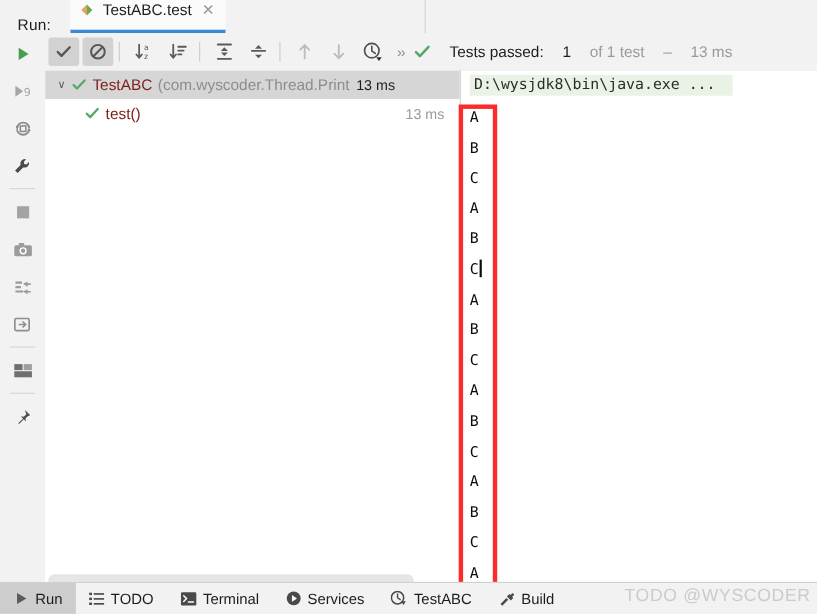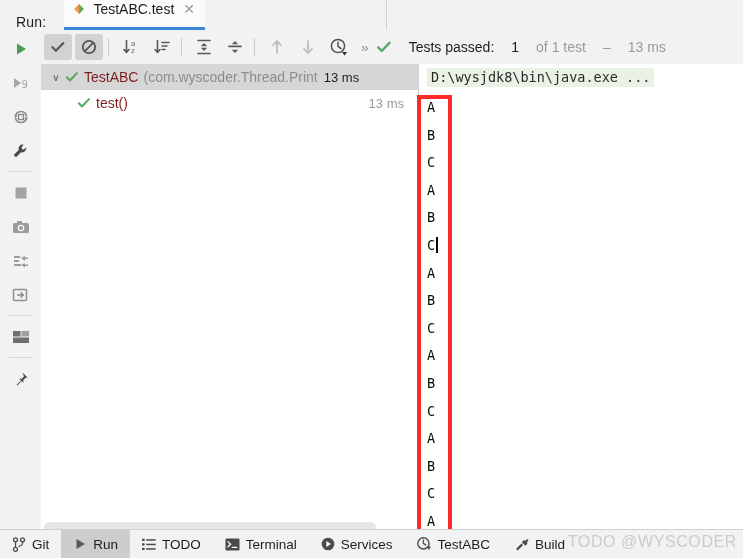--- a/index.html
+++ b/index.html
@@ -75,21 +75,21 @@
   .vdivider{position:absolute;left:418px;top:64px;width:1px;height:474px;background:#d0d0d0;}
 
   
   .console{
     position:absolute;left:419px;top:64px;width:324px;height:474px;
     background:#ffffff;overflow:hidden;
     font-family:"DejaVu Sans Mono","Liberation Mono",monospace;
     font-size:13.5px;color:#0b0b0b;
   }
   .cmdline{
-    margin:4px 0 0 8px;display:inline-block;background:#e9f2e4;padding:1px 4px 2px 4px;
+    margin:4px 0 0 8px;display:inline-block;background:#e9f2e4;padding:1px 16px 2px 4px;
     color:#2b2b2b;white-space:pre;
   }
   .outlist{margin:0;padding:0;list-style:none;position:absolute;left:8px;top:30px;}
   .outlist li{height:27.6px;line-height:27.6px;white-space:pre;position:relative;}
   .caret{
     display:inline-block;width:1.5px;height:16px;background:#0b0b0b;
     vertical-align:-3px;margin-left:1px;
   }
 
   
@@ -355,29 +355,20 @@
         <li><span>C</span></li>
         <li><span>A</span></li>
       </ul>
   </div>
 
   <div class="redbox"></div>
 
   <div class="statusbar">
     <span class="sb-left-edge"></span>
 
-    <div class="sb-item">
-      <svg width="14" height="15" viewBox="0 0 14 15">
-        <circle cx="3.5" cy="2.8" r="2" fill="none" stroke="#4a4a4a" stroke-width="1.3"></circle>
-        <circle cx="10.5" cy="2.8" r="2" fill="none" stroke="#4a4a4a" stroke-width="1.3"></circle>
-        <circle cx="3.5" cy="12.3" r="2" fill="none" stroke="#4a4a4a" stroke-width="1.3"></circle>
-        <path d="M3.5 4.8v5.5M10.5 4.8v1.6c0 2-2 2.4-4 3.3" fill="none" stroke="#4a4a4a" stroke-width="1.3"></path>
-      </svg>
-      <span>Git</span>
-    </div>
 
     <div class="sb-item active">
       <svg width="14" height="14" viewBox="0 0 14 14">
         <polygon points="3.5,2 12,7 3.5,12" fill="#5a5a5a"></polygon>
       </svg>
       <span>Run</span>
     </div>
 
     <div class="sb-item">
       <svg width="14" height="13" viewBox="0 0 14 13">

